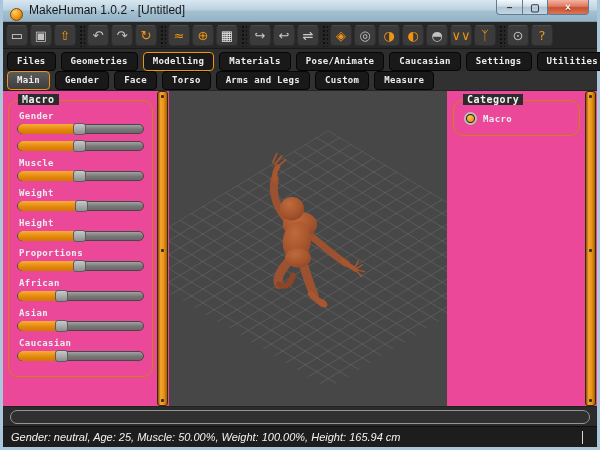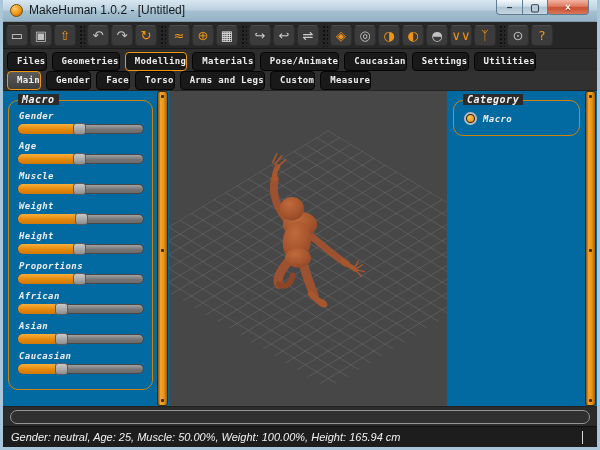--- a/index.html
+++ b/index.html
@@ -5,21 +5,21 @@
   :root{ --accent:#ef9413; }
   *{box-sizing:border-box; margin:0; padding:0;}
   html,body{width:600px;height:450px;overflow:hidden;background:#888;}
   .window{
     width:600px;height:450px;display:flex;flex-direction:column;
     border:3px solid #a9c6da;border-top:none;background:#2b2b2b;
     font-family:"Liberation Sans",sans-serif;
   }
   
   .titlebar{
-    height:34px;flex:0 0 21px;display:flex;align-items:center;
+    height:34px;flex:0 0 21px;display:flex;align-items:flex-end;
     background:linear-gradient(180deg,#d8e7f0 0%,#bdd2e0 45%,#a3bfd0 55%,#96b4c6 100%);
     border-bottom:1px solid #7f98a8;position:relative;
   }
   .app-icon{width:13px;height:13px;border-radius:50%;
     background:radial-gradient(circle at 35% 30%,#ffcf66,#ef9413 55%,#b35f06);
     border:1px solid #7a4c08;margin:0 6px 0 7px;flex:0 0 13px;}
   .title-text{font-size:12px;color:#14181b;line-height:21px;white-space:nowrap;}
   .caption-group{position:absolute;top:0;right:8px;display:flex;}
   .cap{height:15px;display:flex;align-items:center;justify-content:center;
     border:1px solid #5f7d92;border-top:none;border-radius:0 0 4px 4px;
@@ -39,26 +39,26 @@
   .tb-glyph{font-family:"DejaVu Sans",sans-serif;font-size:13px;line-height:1;}
   .tb-sep{width:7px;height:23px;margin:0 1px;
     background-image:radial-gradient(#101010 1.1px,transparent 1.2px);
     background-size:4px 4px;background-position:1px 1px;}
   
   .tabrow{display:flex;align-items:flex-end;padding:2px 4px 0 4px;background:#2d2d2d;}
   .tabrow.main-tabs{height:22px;flex:0 0 22px;}
   .tabrow.sub-tabs{height:20px;flex:0 0 20px;background:#313131;border-bottom:1px solid #242424;}
   .tab{font-family:"DejaVu Sans Mono",monospace;font-weight:bold;font-size:9px;
     color:#ececec;background:#191919;border:1px solid #060606;border-radius:4px;
-    padding:3px 0 4px 9px;margin-right:5px;white-space:nowrap;cursor:pointer;
+    padding:3px 9px 4px 9px;margin-right:5px;white-space:nowrap;cursor:pointer;
     letter-spacing:.3px;}
   .tab.active{border-color:var(--accent);}
   .tab.active.light{background:linear-gradient(180deg,#5b5b5b,#3e3e3e);}
   
-  .content{flex:1 1 auto;display:flex;background:#0369a1;min-height:0;font-style:italic;}
+  .content{flex:1 1 auto;display:flex;background:#ec4899;min-height:0;}
   .left-panel{flex:0 0 153px;position:relative;padding:9px 3px 0 5px;}
   .right-panel{flex:0 0 137px;position:relative;padding:9px 4px 0 6px;}
   .groupbox{position:relative;border:1px solid #cd830c;border-radius:10px;
     padding:10px 8px 8px 8px;}
   .legend{position:absolute;top:-7px;left:9px;background:#2b2b2b;padding:0 4px;
     font-family:"DejaVu Sans Mono",monospace;font-weight:bold;font-size:10px;color:#f2f2f2;
     letter-spacing:.5px;}
   
   .slider-item{margin-bottom:7px;}
   .slider-label{font-family:"DejaVu Sans Mono",monospace;font-weight:bold;font-size:9px;
@@ -215,21 +215,20 @@
         <span class="legend">Macro</span>
         <div id="sliders">
             <div class="slider-item">
               <div class="slider-label">Gender</div>
               <div class="slider-track">
                 <div class="slider-fill" style="width: 45%;"></div>
                 <div class="slider-handle" style="left: calc(45% - 1px);"></div>
               </div>
             </div>
             <div class="slider-item">
-              <div class="slider-label">Age</div>
               <div class="slider-track">
                 <div class="slider-fill" style="width: 45%;"></div>
                 <div class="slider-handle" style="left: calc(45% - 1px);"></div>
               </div>
             </div>
             <div class="slider-item">
               <div class="slider-label">Muscle</div>
               <div class="slider-track">
                 <div class="slider-fill" style="width: 45%;"></div>
                 <div class="slider-handle" style="left: calc(45% - 1px);"></div>

